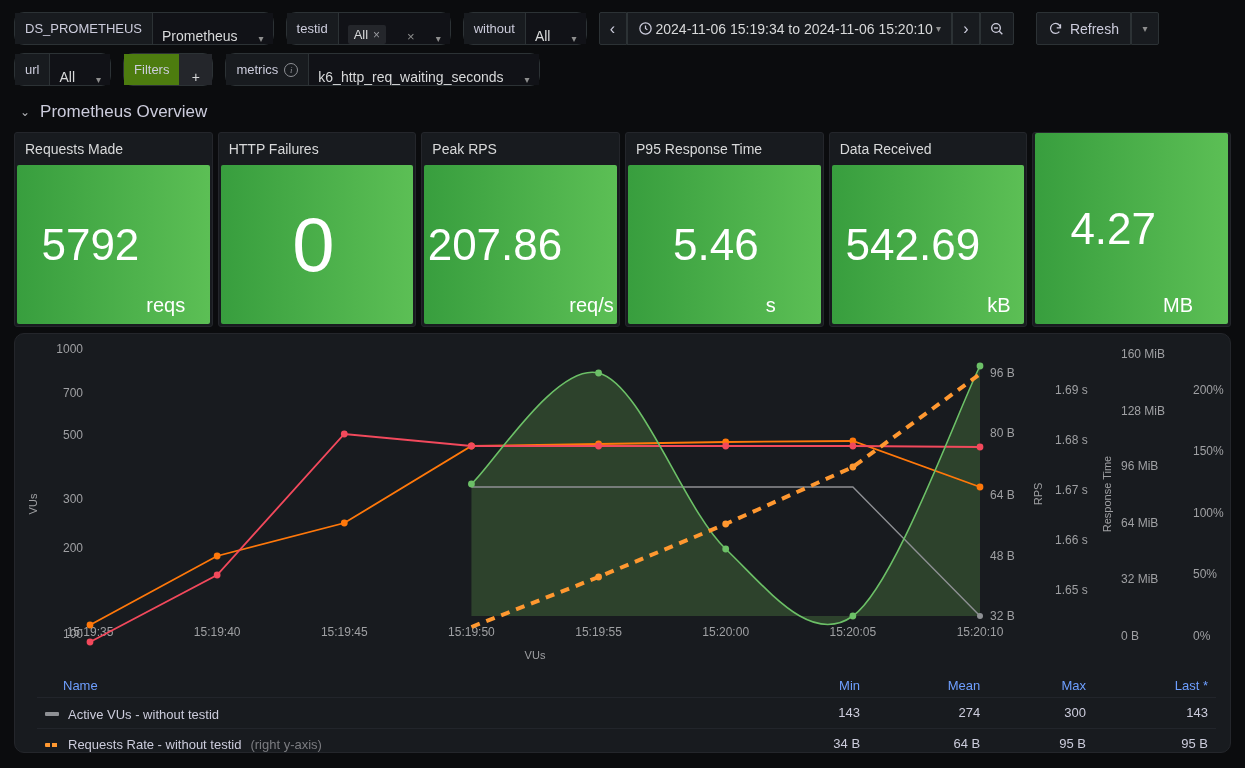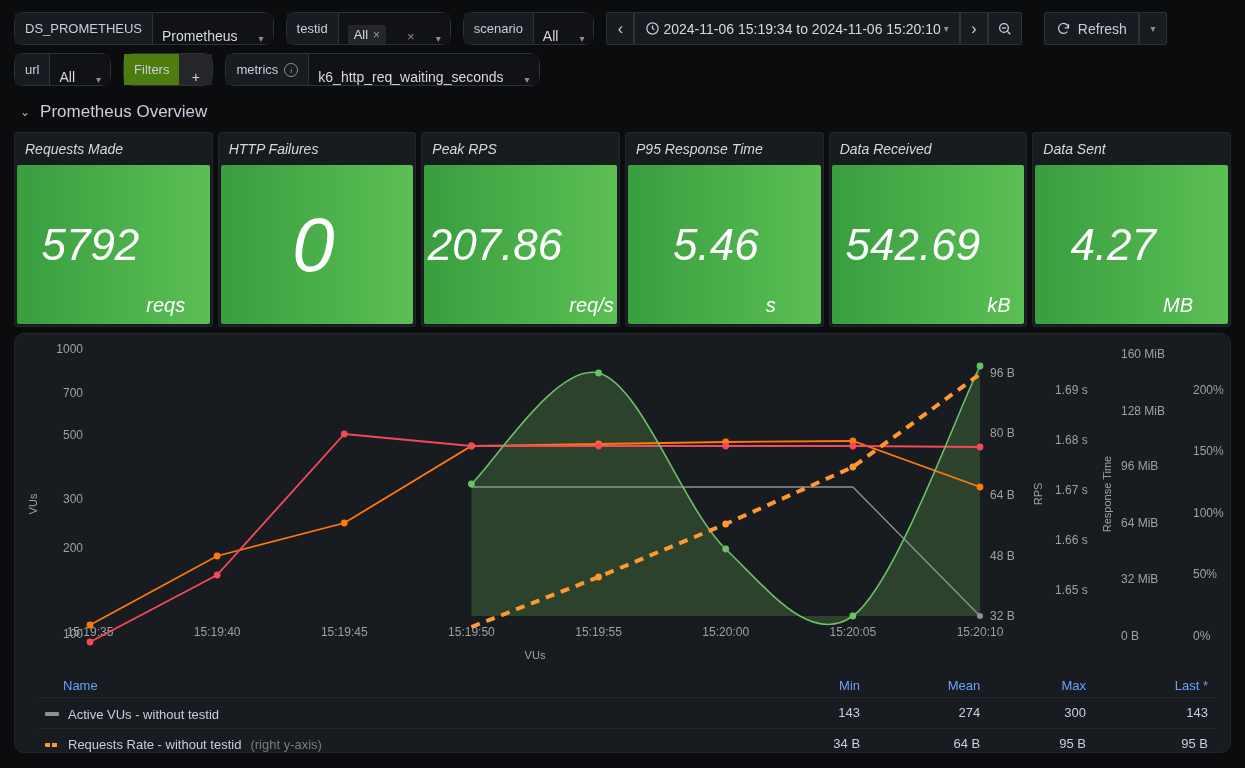--- a/index.html
+++ b/index.html
@@ -82,21 +82,20 @@
     padding: 16px 0 10px 20px;
     font-size: 17px; color: #ccccdc;
   }
   .section .chev { font-size: 12px; color: #b0b1b5; }
 
   
   .stats {
     display: flex; gap: 5px;
     padding: 0 14px;
     height: 195px;
-    font-style: italic;
   }
   .stat {
     flex: 1;
     background: #181b1f;
     border: 1px solid #24262b;
     border-radius: 3px;
     display: flex; flex-direction: column;
     overflow: hidden;
   }
   .stat-title {
@@ -177,21 +176,21 @@
         <span class="chip">
           <span>All</span>
           <span class="x">×</span>
         </span>
         <span class="xicon">×</span>
         <span class="caret">▾</span>
       </span>
     </div>
 
     <div class="vargroup">
-      <span class="varlabel">scenario</span>
+      <span class="varlabel">without</span>
       <span class="varvalue">
         <span>All</span>
         <span class="caret">▾</span>
       </span>
     </div>
 
     <div class="timegroup">
       <div class="tg-prev">‹</div>
       <div class="tg-main">
         <svg class="ic" width="15" height="15" viewBox="0 0 24 24" fill="none" stroke="#ccccdc" stroke-width="2">
@@ -298,21 +297,20 @@
 
   <div class="stat">
     <div class="stat-title">Data Received</div>
     <div class="stat-body">
       <span class="stat-val">542.69</span>
       <span class="stat-unit">kB</span>
     </div>
   </div>
 
   <div class="stat">
-    <div class="stat-title">Data Sent</div>
     <div class="stat-body">
       <span class="stat-val">4.27</span>
       <span class="stat-unit">MB</span>
     </div>
   </div>
 
 </div>
 
 <div class="graphpanel">
   <div class="plotwrap">

